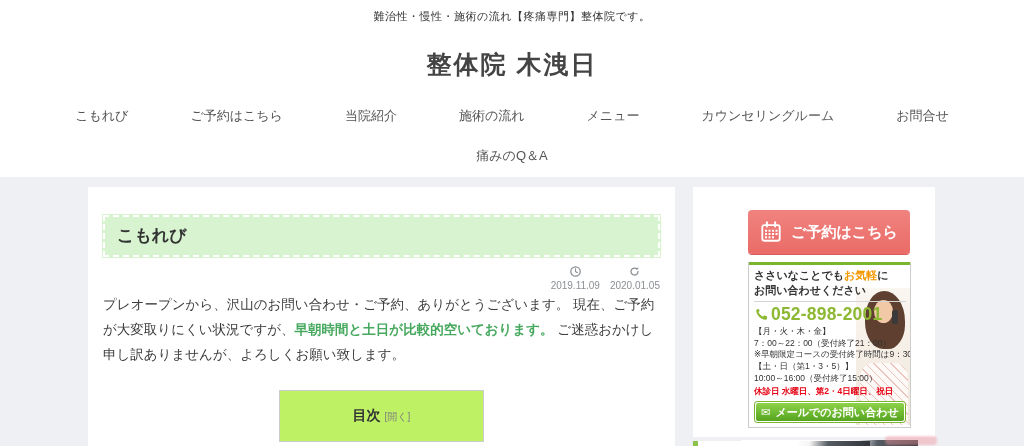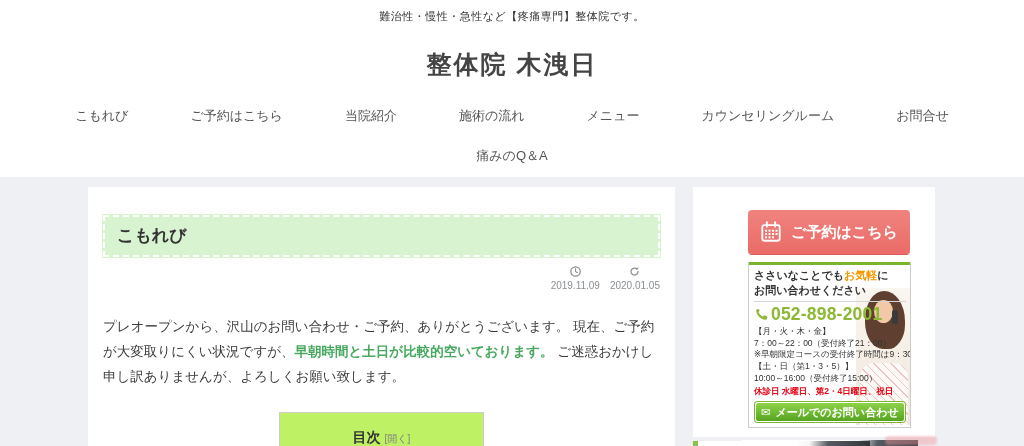--- a/index.html
+++ b/index.html
@@ -19,21 +19,21 @@
 
   
   .content-wrap { display:flex; margin:10px 0 0 88px; align-items:flex-start; }
   .main-card { width:587px; background:#fff; padding:28px 15px 40px; min-height:420px; }
   .sidebar { width:242px; margin-left:18px; }
 
   
   .entry-title { background:#d7f3cf; border:2px dashed #fff; box-shadow:0 0 0 1px #d7f3cf; padding:7px 12px 8px; font-size:17px; font-weight:bold; color:#333; }
   .entry-meta { display:flex; justify-content:flex-end; align-items:center; gap:10px; margin-top:9px; font-size:10px; color:#8a8f94; }
   .entry-meta .mi { display:inline-flex; align-items:center; gap:3px;flex-direction:column; }
-  .entry-body { margin-top:24px; font-size:13.5px; line-height:1.85; color:#3c3c3c; }
+  .entry-body { margin-top:2px; font-size:13.5px; line-height:1.85; color:#3c3c3c; }
   .hl-green { color:#47a95f; font-weight:bold; }
   .toc-box { width:205px; margin:22px auto 0; border:1px solid #ccc; background:#bef264; text-align:center; padding:15px 0 16px; cursor:pointer; }
   .toc-title { font-size:14px; font-weight:bold; color:#333; }
   .toc-toggle { font-size:10px; color:#808080; margin-left:4px; }
 
   
   .side-panel { background:#fff; width:242px; height:250px; padding-top:23px;padding-left:48px; }
   .reserve-btn { display:flex; align-items:center; justify-content:center; gap:9px; width:162px; height:44px; margin-left:7px; border-radius:4px; background:linear-gradient(#f0837f,#ea6b67); color:#fff; font-size:15px; font-weight:bold; box-shadow:0 1px 0 #d95f5b; }
   .contact-banner { position:relative; width:163px; margin:8px 0 0 7px; background:#fff; border:1px solid #ccc; border-top:none; cursor:pointer; overflow:hidden; }
   .contact-topbar { height:3px; background:#7ab52e; position:relative; z-index:2; }
@@ -60,21 +60,21 @@
   .side-banner.partial { margin-top:4px; height:20px; }
 
   .pink-peek { position:absolute; left:885px; top:436px; width:52px; height:9px; border-radius:4px; background:rgba(242,148,158,.45); filter:blur(1px); }
 
   svg { display:block; }
 </style>
 </head>
 <body>
 
 <header class="site-header">
-  <p class="tagline">難治性・慢性・急性など【疼痛専門】整体院です。</p>
+  <p class="tagline">難治性・慢性・施術の流れ【疼痛専門】整体院です。</p>
   <a class="site-title">整体院 木洩日</a>
   <nav class="nav">
     <a>こもれび</a>
     <a>ご予約はこちら</a>
     <a>当院紹介</a>
     <a>施術の流れ</a>
     <a>メニュー</a>
     <a>カウンセリングルーム</a>
     <a>お問合せ</a>
     <a>痛みのQ＆A</a>

